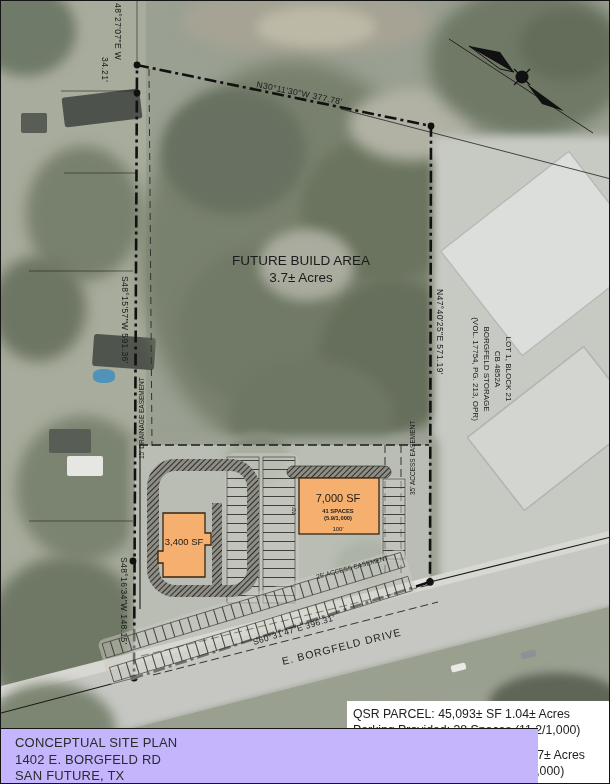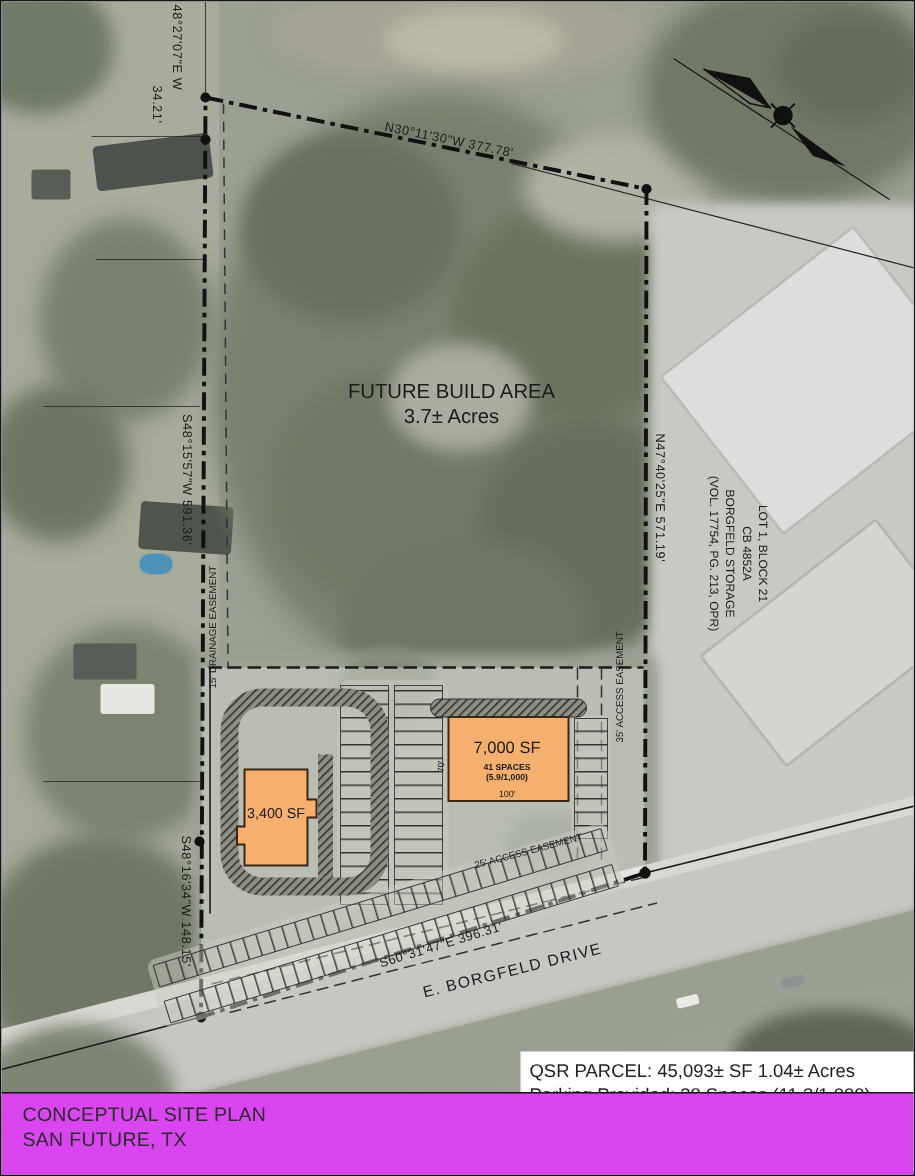--- a/index.html
+++ b/index.html
@@ -9,22 +9,22 @@
   
   #aerial{position:absolute;left:0;top:0;width:610px;height:727px;
           background:#9aa092;overflow:hidden;}
   .blob{position:absolute;border-radius:50%;}
   
   #plan{position:absolute;left:0;top:0;}
   text{fill:#1b1b1b;font-family:"Liberation Sans",sans-serif;}
   .bearing{font-size:8.5px;letter-spacing:.4px;}
   .small{font-size:6.5px;}
   
-  #caption-strip{position:absolute;left:0;top:727px;width:610px;height:57px;
-                 background:#d946ef;border-top:1.5px solid #141414;box-sizing:border-box;}
+  #caption-strip{position:absolute;left:0;top:727px;width:537px;height:57px;
+                 background:#c4b5fd;border-top:1.5px solid #141414;box-sizing:border-box;}
   #title-block{position:absolute;left:14px;top:6px;font-size:13px;line-height:16.5px;
                color:#2b2b2b;letter-spacing:.2px;}
   #stats-box{position:absolute;left:346px;top:700px;width:260px;padding:5px 4px 2px 6px;
              background:#ffffff;font-size:12.3px;line-height:16px;color:#222;}
   .stats-gap{height:9px;}
 </style>
 </head>
 <body>
 
 <div id="stage">
@@ -217,17 +217,18 @@
     <div>QSR PARCEL: 45,093± SF  1.04± Acres</div>
     <div>Parking Provided: 38 Spaces (11.2/1,000)</div>
     <div class="stats-gap"></div>
     <div>RETAIL PARCEL:  42,042± SF  0.97± Acres</div>
     <div>Parking Provided:  38 Spaces (5/1,000)</div>
   </div>
 
   <div id="caption-strip">
     <div id="title-block">
       <div>CONCEPTUAL SITE PLAN</div>
+      <div>1402 E. BORGFELD RD</div>
       <div>SAN FUTURE, TX</div>
     </div>
   </div>
 
 </div>
 
 </body></html>

